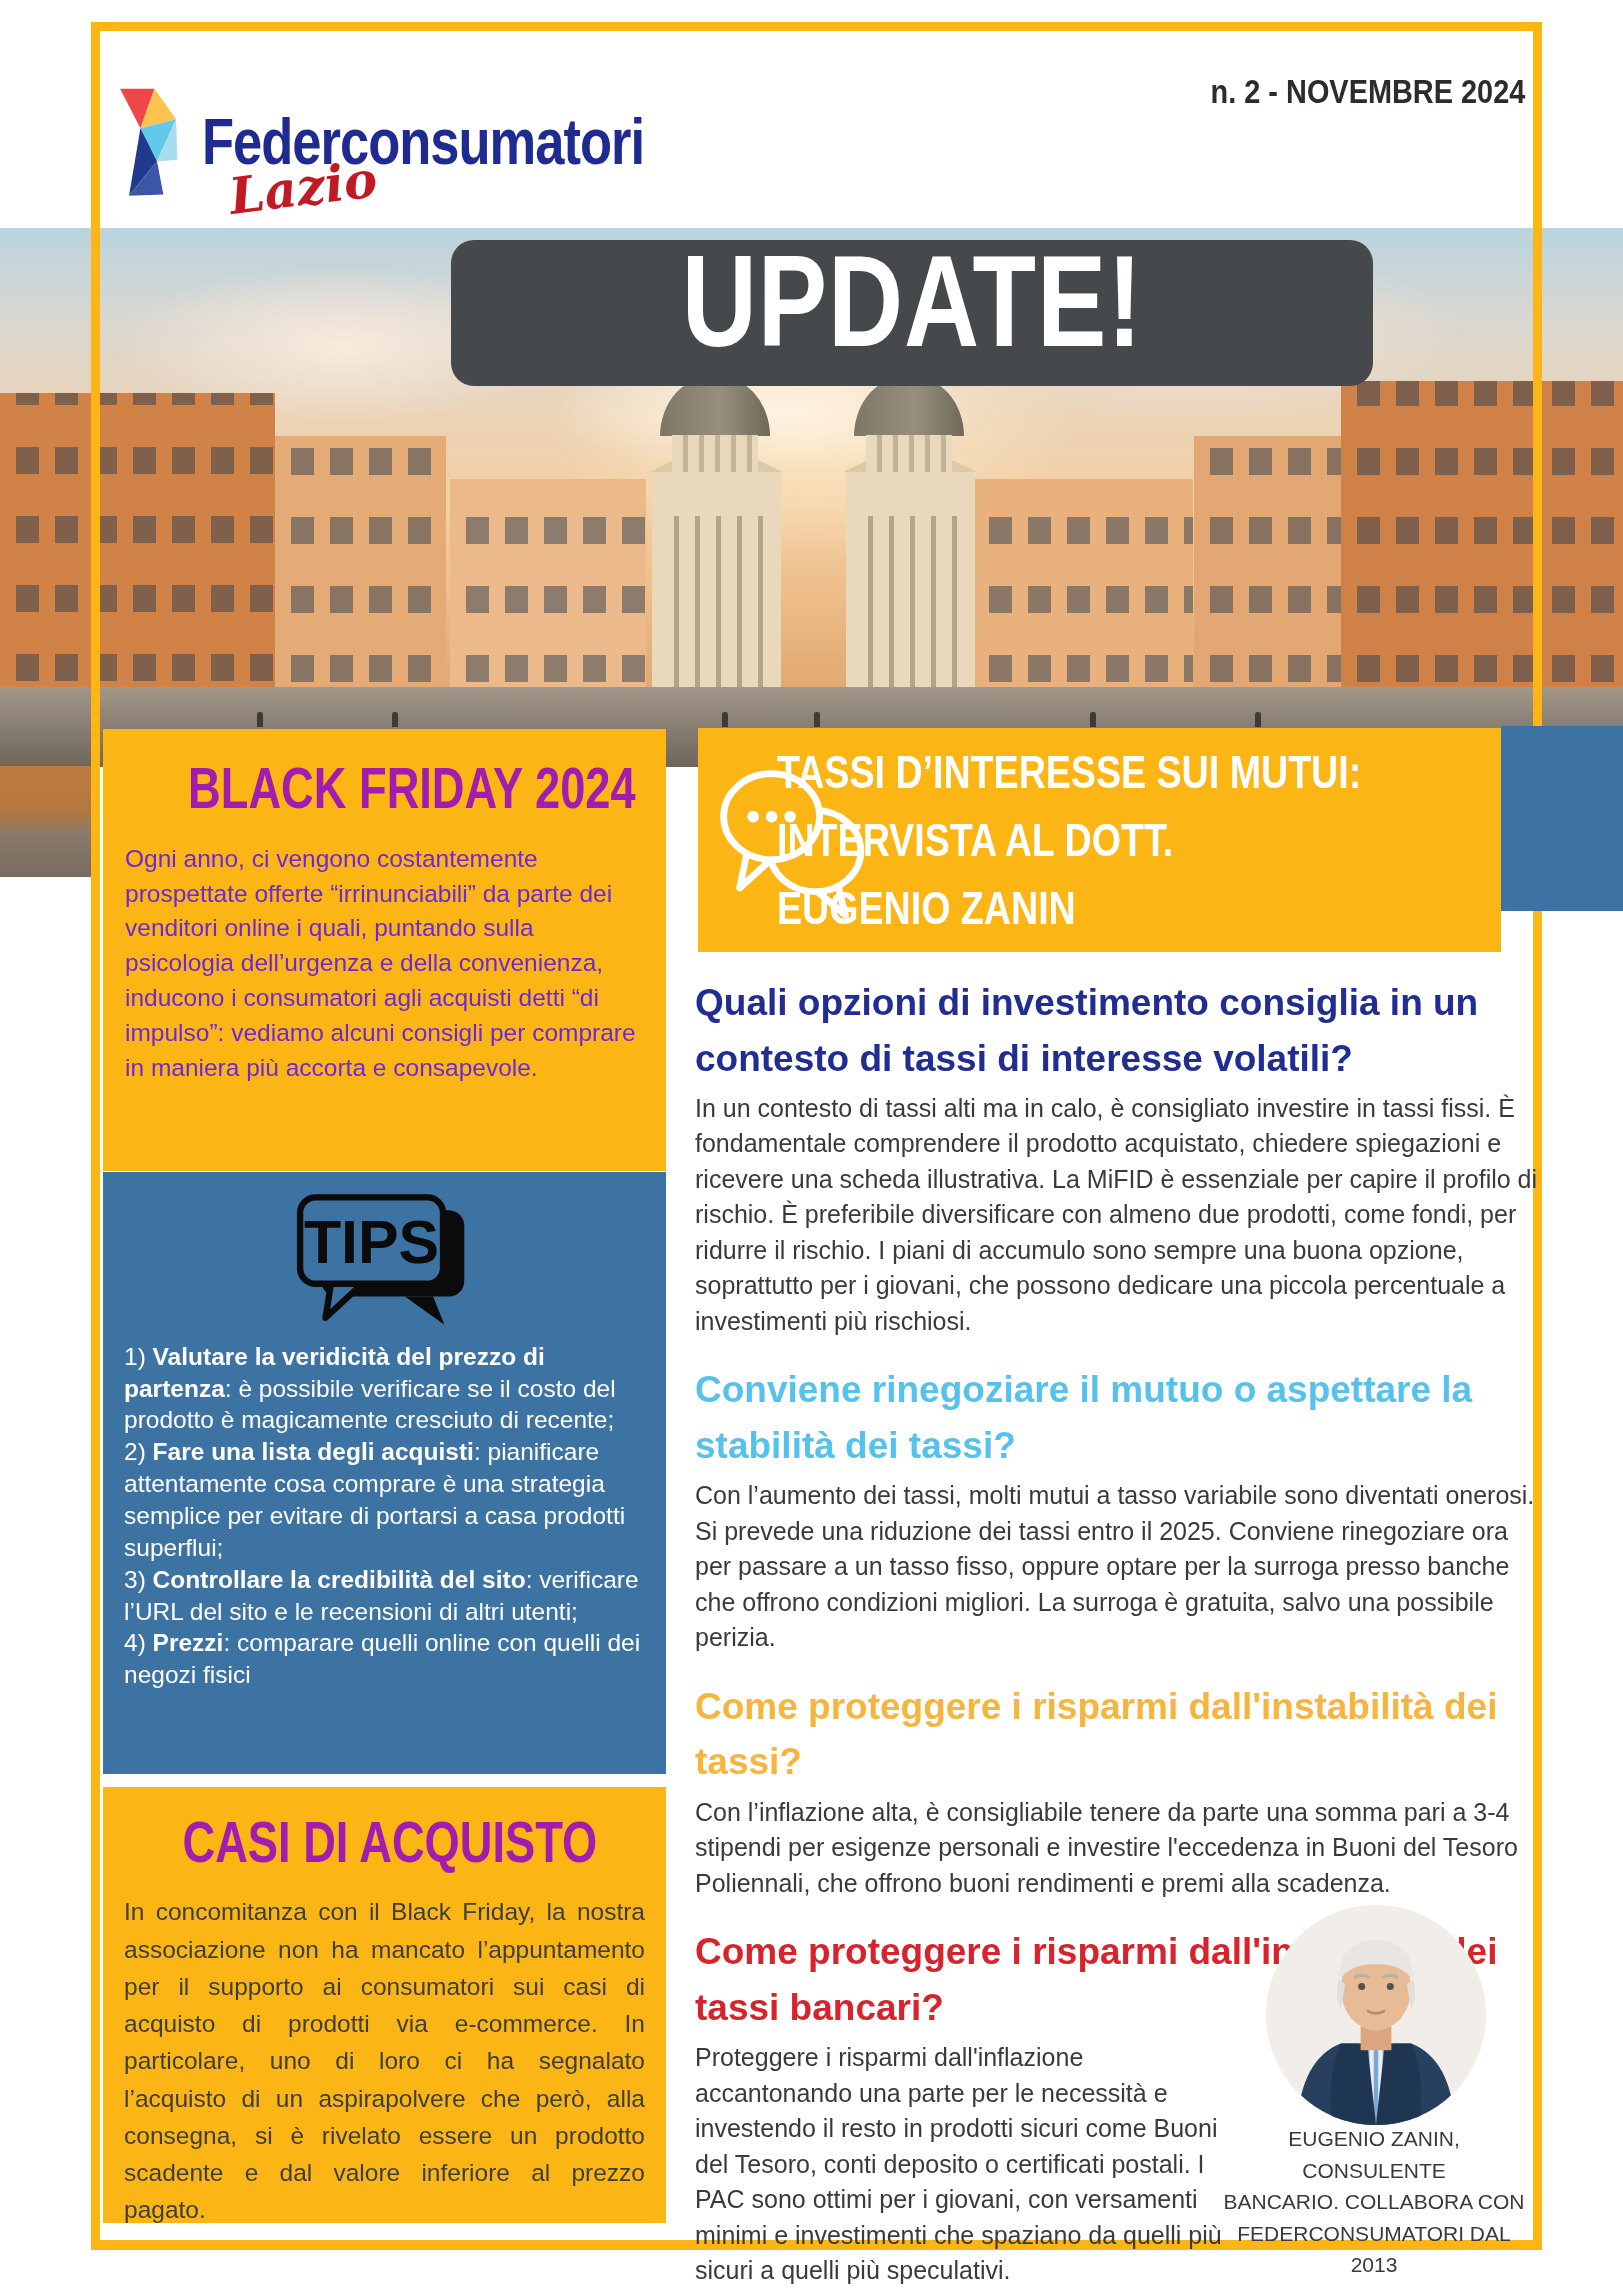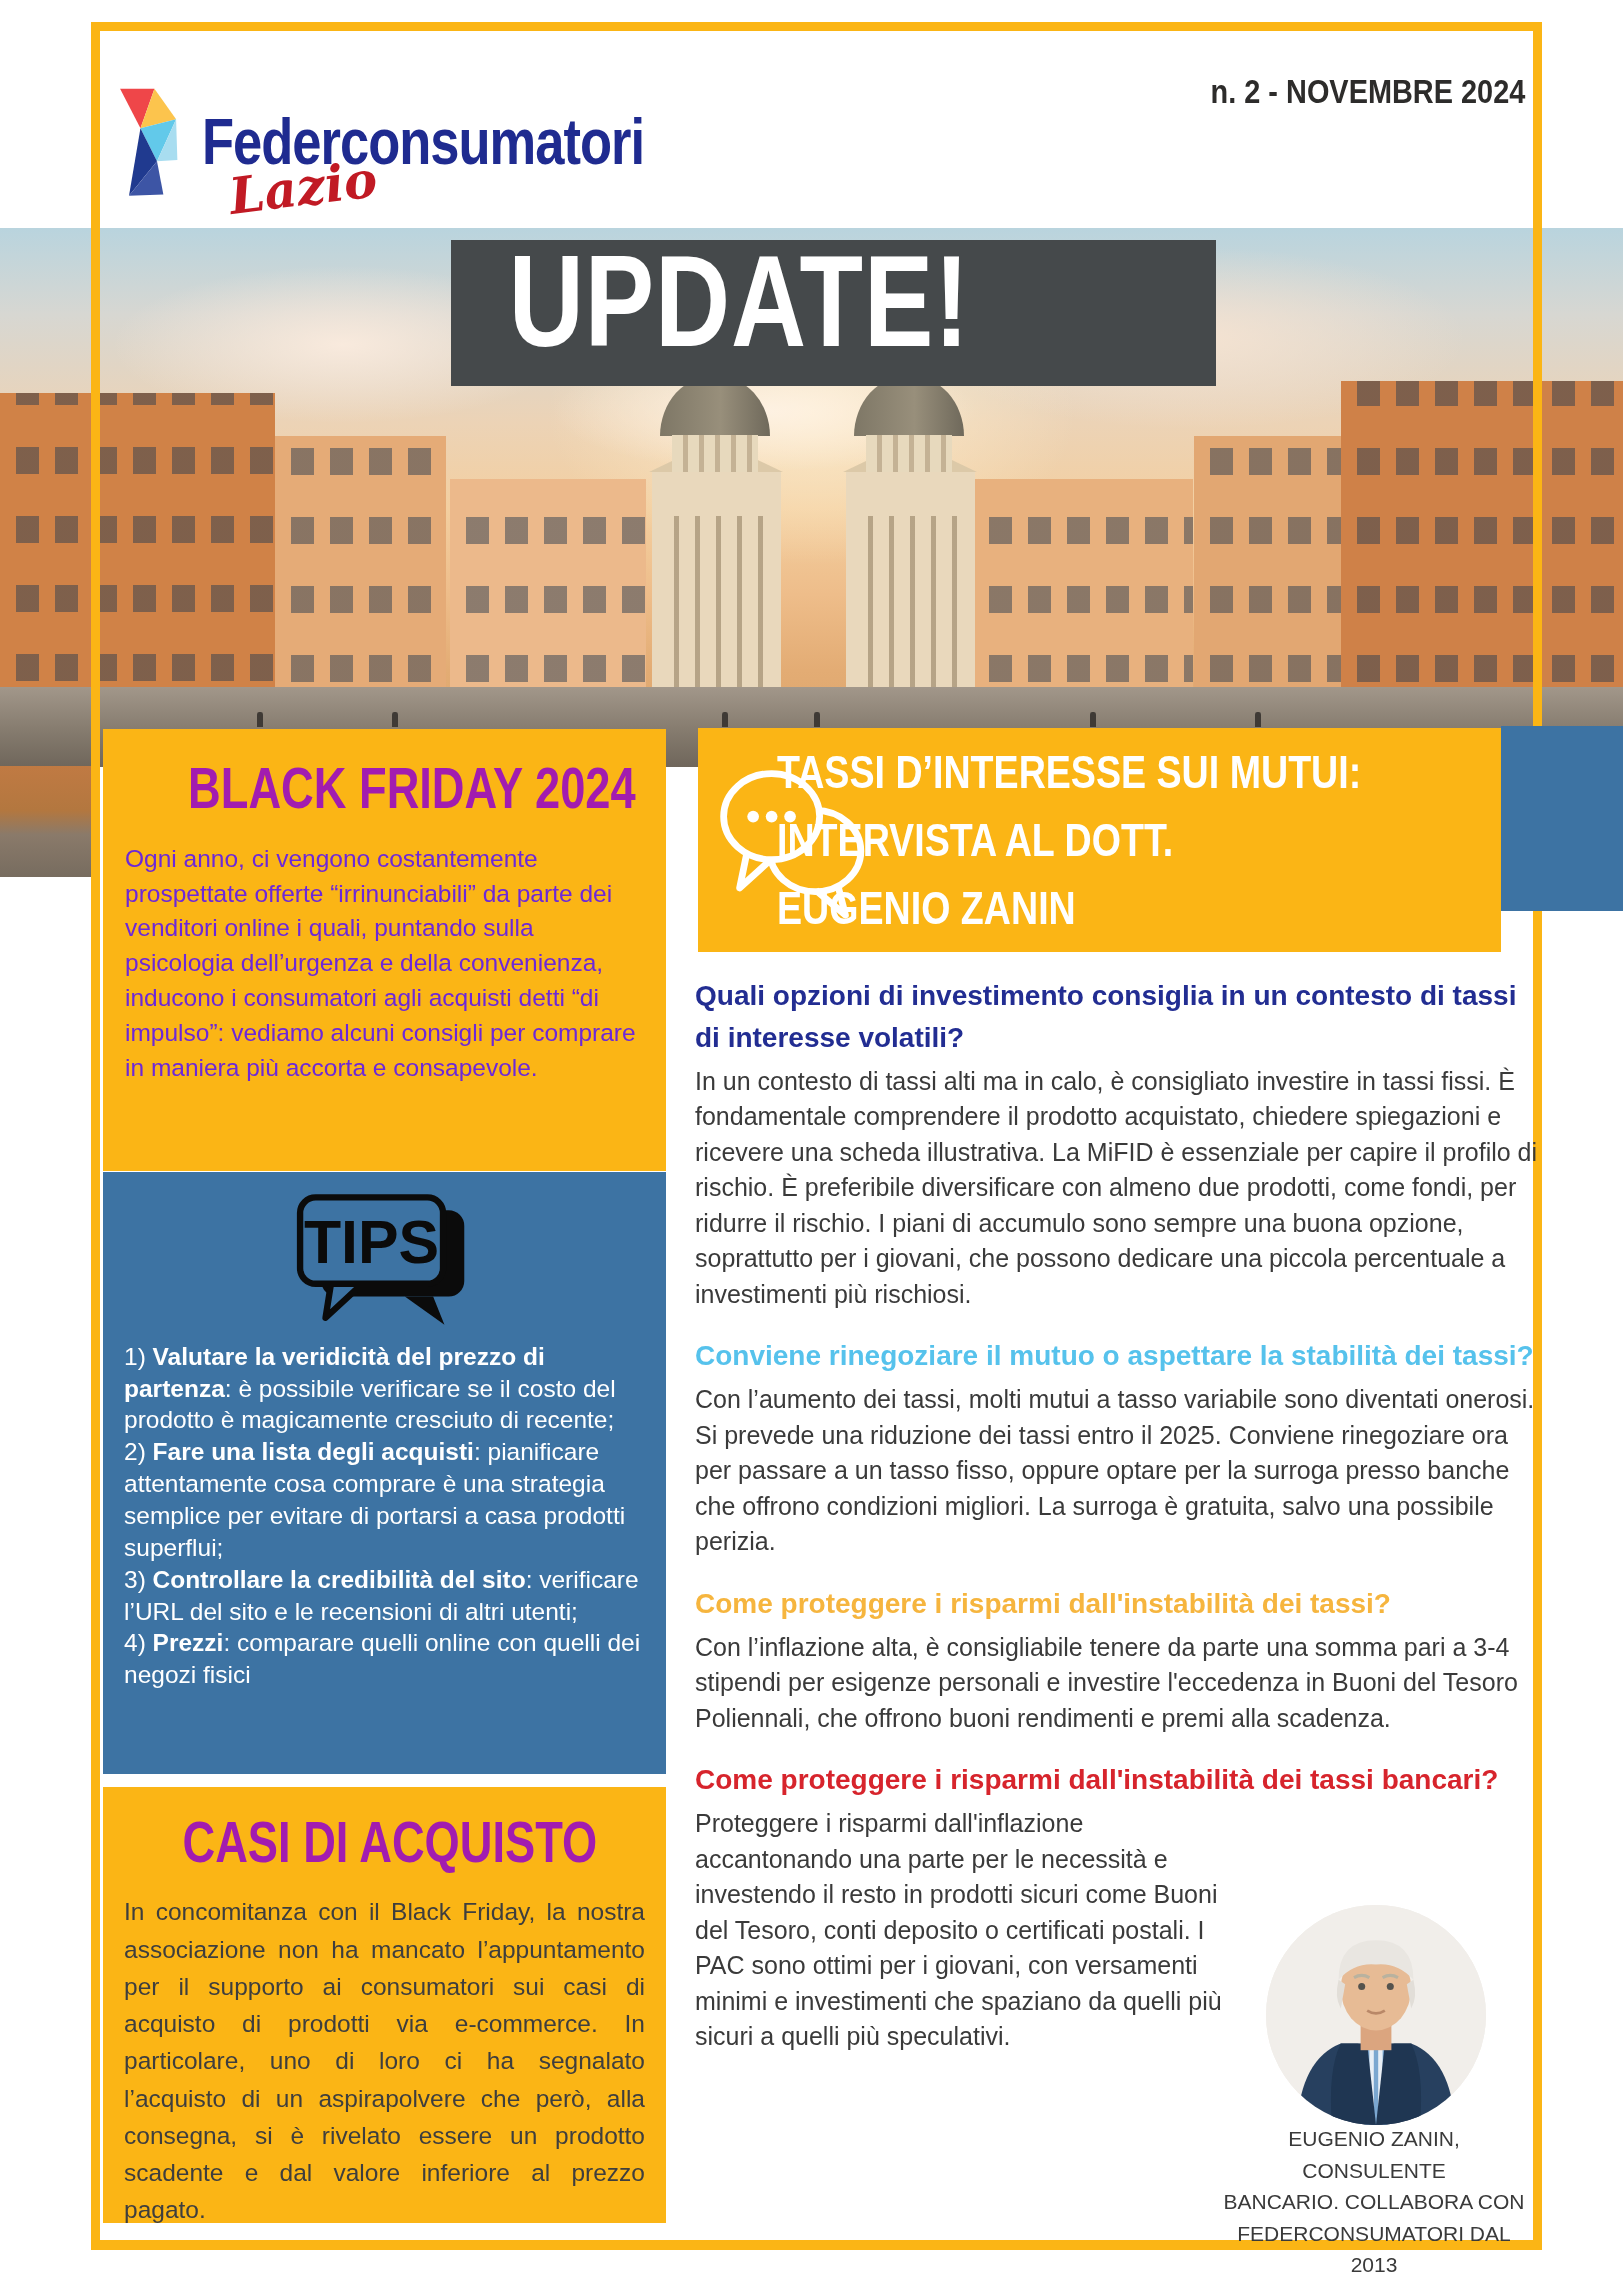--- a/index.html
+++ b/index.html
@@ -79,23 +79,24 @@
   .cols2 { left:852px; top:288px; width:116px; height:184px; }
   .street { left:0; top:459px; width:1623px; height:80px;
     background:linear-gradient(180deg,#a2978a 0%,#857b6e 55%,#6f665b 100%); }
   .person { width:5.5px; height:14.7px; background:#3f3a35; border-radius:2.4px 2.4px 0 0; top:484px; }
   .p1{left:257px}.p2{left:392px}.p3{left:722px}.p4{left:814px}.p5{left:1090px}.p6{left:1255px}
   .margin-ext { position:absolute; left:0; top:766px; width:91px; height:111px; z-index:1;
     background:linear-gradient(180deg,#c07a43 0%, #b3773f 40%, #8a7a6a 62%, #776c5f 100%); }
 
   
   .update-box {
-    position:absolute; left:451px; top:240px; width:765px; height:146px; z-index:4;
-    background:var(--charcoal); display:flex; flex-direction:column; align-items:flex-start; justify-content:space-between;
+    position:absolute; left:451px; top:240px; width:922px; height:146px; z-index:4;
+    background:var(--charcoal); display:flex; flex-direction:column; align-items:center; justify-content:space-between;
     padding:1.2px 0 4.9px 0;
+    border-radius:23px;
   }
   .update-title {
     color:#fff; font-weight:bold; font-size:130px; line-height:.93; letter-spacing:1.2px;
     display:inline-block; transform:scaleX(.8); transform-origin:center;
   }
   .update-sub { color:#fff; font-style:italic; font-size:22px; letter-spacing:0.6px; }
 
   
   .blue-block { position:absolute; left:1501px; top:726px; width:122px; height:185px; background:var(--blue); z-index:6; }
   .int-header {
@@ -119,21 +120,21 @@
   .bf-body { margin-top:23px; font-size:24.5px; line-height:1.42; color:#6d28d9; }
   .tips-iconwrap { text-align:center; }
   .tips-icon { width:184px; height:140px; }
   .tips-list { margin-top:9.8px; color:#fff; font-size:24.5px; line-height:1.3; }
   .tip { margin:0; }
   .tip .b { font-weight:bold; }
   .casi-body { margin-top:21px; font-size:24.5px; line-height:1.52; color:#3e3e3e; text-align:justify; }
 
   
   .qa-col { position:absolute; left:695px; top:975px; width:847px; z-index:6; }
-  .qa-q { font-weight:bold; font-size:28px; line-height:1.5; }
+  .qa-q { font-weight:bold; font-size:37px; line-height:1.5; }
   .qa-q.navy { color:var(--navy); }
   .qa-q.lightblue { color:var(--lightblue); }
   .qa-q.orange { color:var(--orange); }
   .qa-q.red { color:var(--red); }
   .qa-a { font-size:25px; line-height:1.42; color:#3a3a3a; margin-top:4.9px; }
   .qa-block + .qa-block { margin-top:23px; }
   .qa-a.narrow { width:539px; }
 
   
   .portrait { position:absolute; left:1266px; top:1905px; width:220px; height:220px; border-radius:50%;

